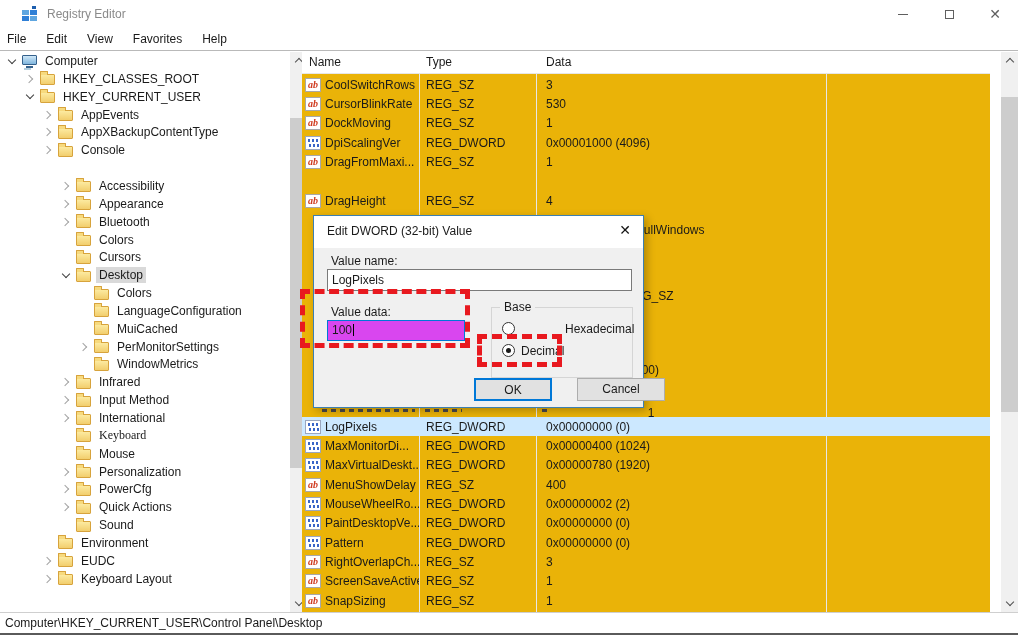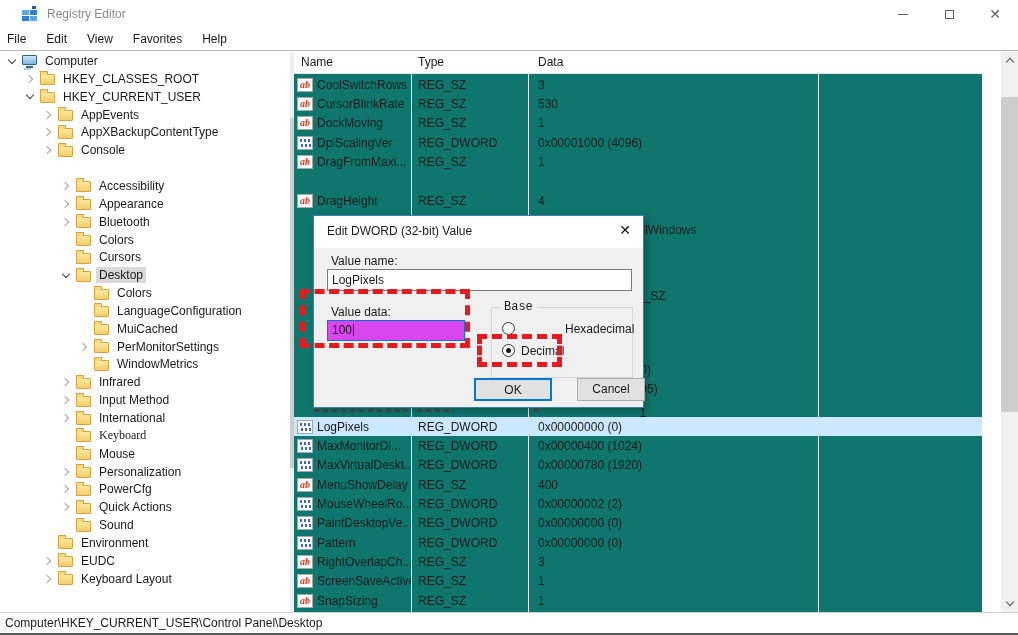--- a/index.html
+++ b/index.html
@@ -36,21 +36,21 @@
   .chev { width:6px; height:6px; border-right:1.5px solid #a3a3a3; border-bottom:1.5px solid #a3a3a3; display:inline-block; }
   .chev.collapsed { transform:rotate(-45deg); margin-left:-2px; }
   .chev.expanded  { transform:rotate(45deg); border-color:#3f3f3f; margin-top:-3px; }
   .ic-folder { width:15px; height:11px; background:linear-gradient(#fceaa0,#f2ce6d); border:1px solid #d7a33c; border-radius:1px; position:relative; margin:2px 5px 0 2px; flex:0 0 15px; }
   .ic-folder::before { content:""; position:absolute; top:-4px; left:-1px; width:6px; height:3px; background:#f7da7e; border:1px solid #d7a33c; border-bottom:none; border-radius:1px 1px 0 0; }
   .ic-computer { width:15px; height:10px; border:1px solid #35618c; background:linear-gradient(#cfe7f7,#7fb5dd); border-radius:1px; position:relative; margin:0 5px 3px 2px; flex:0 0 15px; }
   .ic-computer::after { content:""; position:absolute; left:3px; bottom:-4px; width:7px; height:2px; background:#35618c; box-shadow:-2px 2px 0 0 #b5cede; }
 
   .divider { position:absolute; top:52px; left:308px; width:5px; height:560px; background:#fff; border-left:1px solid #aeaeae; border-right:1px solid #aeaeae; cursor:col-resize; }
 
-  .list-panel { position:absolute; top:52px; left:294px; width:688px; height:560px; background:#0f766e; overflow:hidden; }
+  .list-panel { position:absolute; top:52px; left:302px; width:688px; height:560px; background:#eab308; overflow:hidden; }
   .col-line { position:absolute; top:0; width:1px; height:560px; background:#e7e7e7; }
   .lv-header { position:absolute; top:0; left:0; width:688px; height:22px; display:flex; border-bottom:1px solid #e7e7e7; background:#fff; }
   .hcell { height:22px; line-height:21px; }
   .hcell.c0 { flex:0 0 117px; padding-left:7px; }
   .hcell.c1 { flex:0 0 117px; padding-left:7px; }
   .hcell.c2 { flex:1; padding-left:10px; }
   .lv-row { position:absolute; left:0; width:688px; height:19px; display:flex; align-items:center; }
   .lv-row.selected { background:#cce8ff; }
   .cell-name { flex:0 0 117px; display:flex; align-items:center; padding-left:3px; overflow:hidden; white-space:nowrap; }
   .cell-type { flex:0 0 117px; padding-left:7px; white-space:nowrap; }
@@ -87,28 +87,28 @@
   .dlg-title { position:absolute; top:0; left:0; width:100%; height:32px; background:#fff; }
   .dlg-title-text { position:absolute; left:13px; top:8px; }
   .dlg-close { position:absolute; right:12px; top:6px; font-size:14px; color:#111; line-height:16px; }
   .dlg-label { position:absolute; left:17px; }
   .lbl-name { top:38px; }
   .lbl-data { top:89px; }
   .txt-name { position:absolute; left:13px; top:53px; width:305px; height:22px; background:#fff; border:1px solid #7a7a7a; line-height:20px; padding-left:4px; }
   .txt-data { position:absolute; left:13px; top:104px; width:138px; height:21px; background:#d946ef; border:1px solid #0078d7; line-height:19px; padding-left:4px; }
   .caret { display:inline-block; width:1px; height:12px; background:#000; vertical-align:-2px; margin-left:1px; }
   .groupbox { position:absolute; left:177px; top:91px; width:142px; height:71px; border:1px solid #d5d5d5; }
-  .group-label { position:absolute; left:8px; top:-8px; background:#f0f0f0; padding:0 4px;font-family:Liberation Mono, monospace; }
+  .group-label { position:absolute; left:8px; top:-8px; background:#f0f0f0; padding:0 4px; }
   .radio-row { position:absolute; left:10px; height:15px; display:flex; align-items:center; }
   .radio-row.r0 { top:13px;gap:44px; } .radio-row.r1 { top:35px;text-align:center; }
   .radio { width:13px; height:13px; border:1px solid #333; border-radius:50%; background:#fff; margin-right:6px; position:relative; flex:0 0 13px; }
   .radio.checked::after { content:""; position:absolute; left:3px; top:3px; width:5px; height:5px; border-radius:50%; background:#1a1a1a; }
   .btn { position:absolute; top:162px; height:23px; background:#e1e1e1; border:1px solid #adadad; text-align:center; line-height:20px; }
   .btn.ok { left:160px; width:78px; border:2px solid #0078d7; }
-  .btn.cancel { left:263px; width:68px; }
+  .btn.cancel { left:263px; width:88px; }
 
   
   .annotation { position:absolute; border:5px dashed #e8191f; z-index:20; }
   .annotation.rect1 { left:300px; top:289px; width:170px; height:59px; }
   .annotation.rect2 { left:477px; top:334px; width:85px; height:33px; }
 </style>
 </head>
 <body>
 
 <div class="titlebar">

